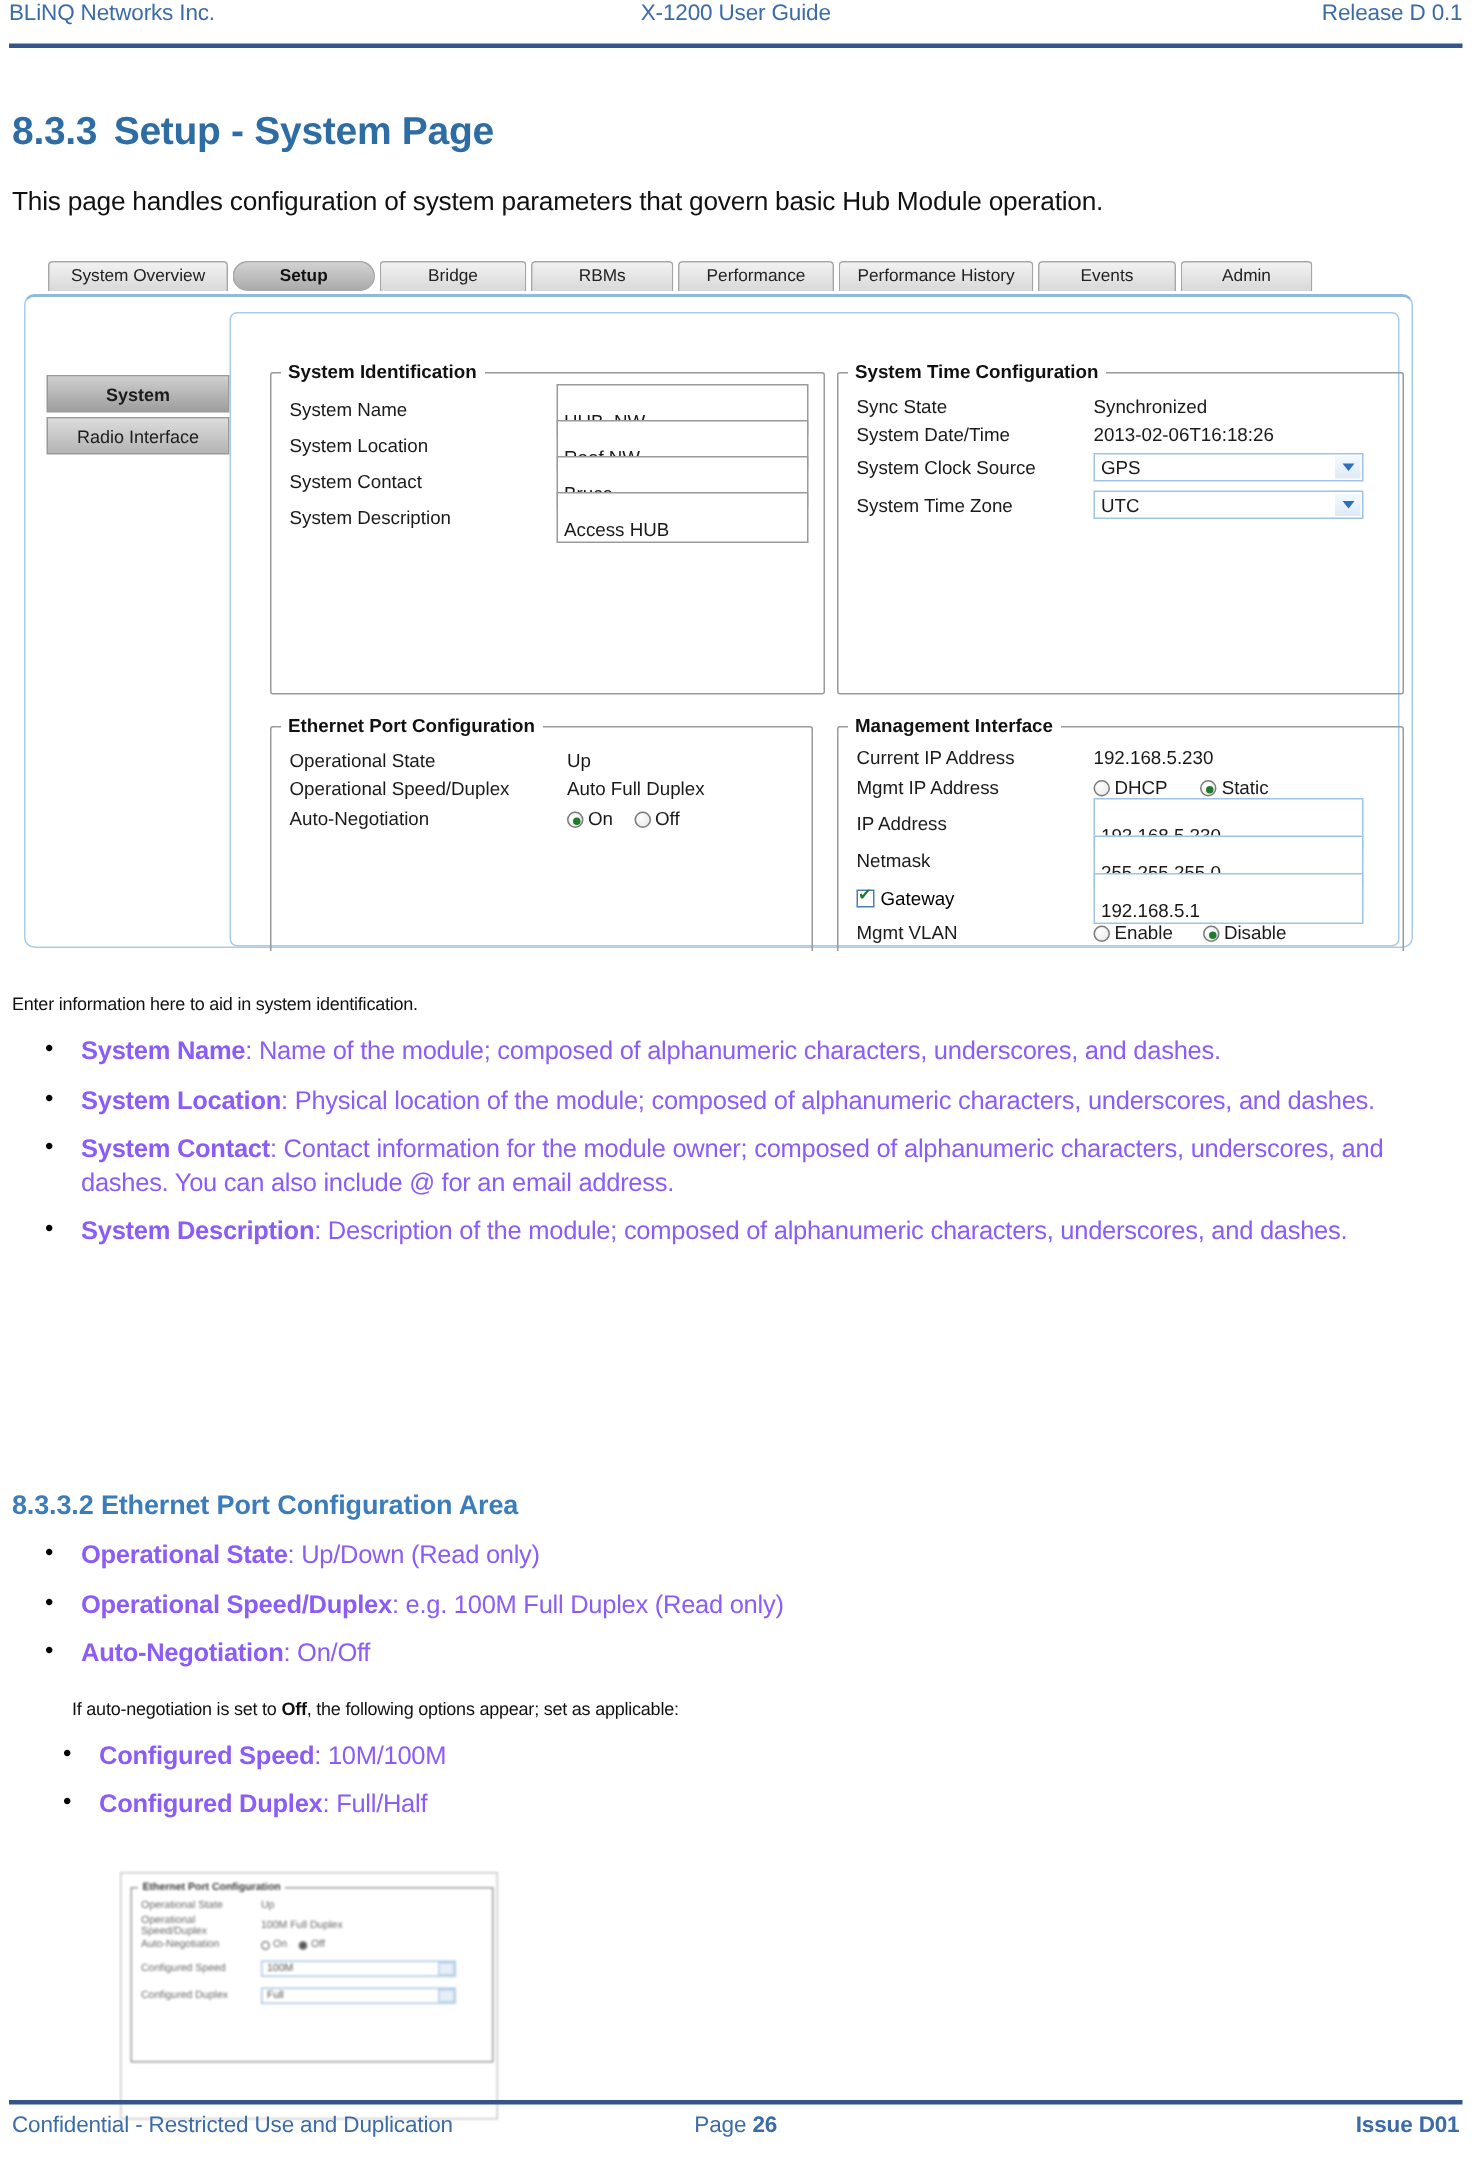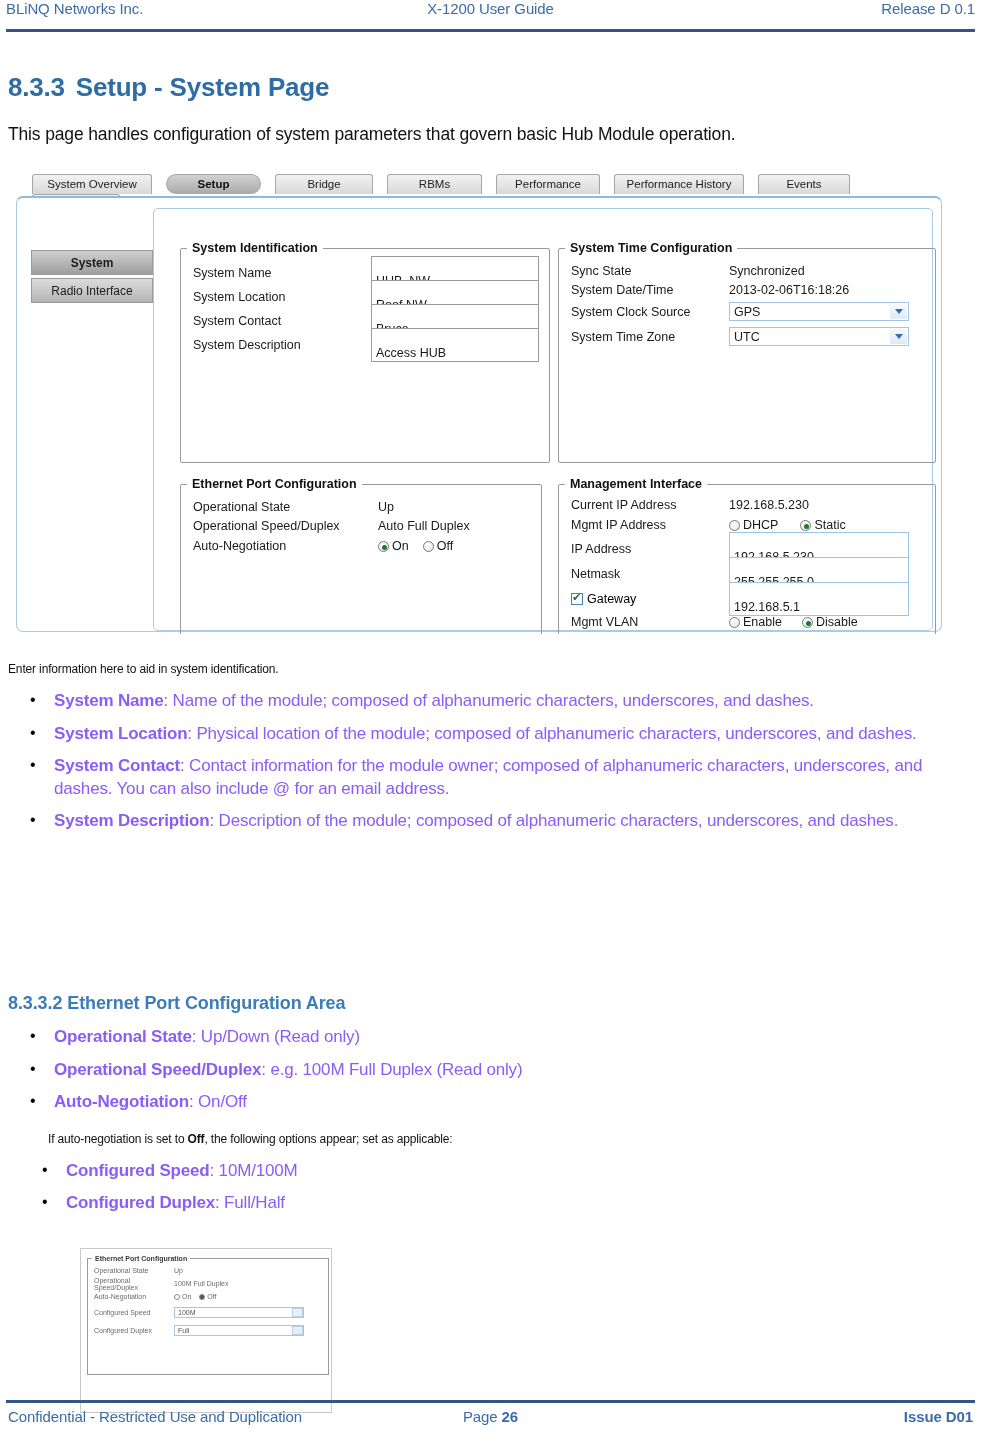--- a/index.html
+++ b/index.html
@@ -68,21 +68,21 @@
     position:absolute; left:8px; top:174px; width:934px; height:460px;
     overflow:hidden;
   }
   .tabbar { position:relative; height:22px; margin-left:24px; }
   .tab {
     display:inline-block; height:20px; line-height:19px;
     background:linear-gradient(#f2f2f2,#d8d8d8);
     border:1px solid #a6a6a6; border-bottom:none;
     border-radius:3px 3px 0 0;
     font-size:11.5px; color:#222; text-align:center;
-    padding:0 10px; margin-right:14px; vertical-align:bottom;
+    padding:0 10px; margin-right:3px; vertical-align:bottom;
   }
   .tab.active {
     background:linear-gradient(#d2d2d2,#a9a9a9);
     font-weight:bold; color:#111;border-radius:10px;
   }
 
   .appframe {
     position:absolute; left:8px; top:22px; width:926px; height:436px;
     border:1px solid #a9cbe8; border-top:2px solid #8fb9dd;
     border-radius:7px; background:#fff;

